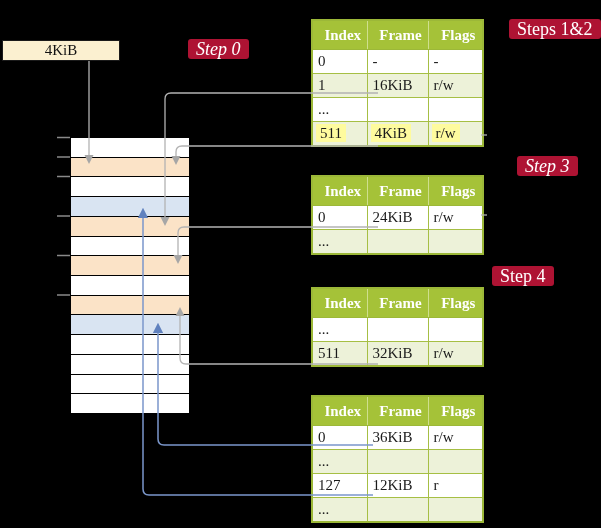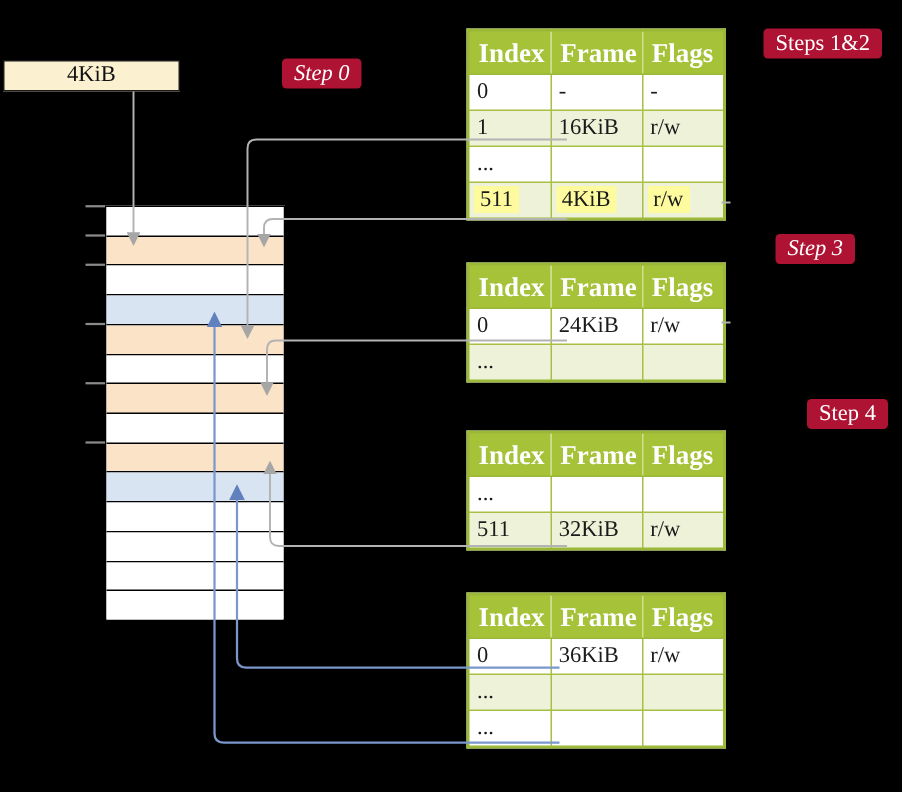--- a/index.html
+++ b/index.html
@@ -9,27 +9,27 @@
   }
   
   .vbox{
     position:absolute;left:2px;top:40px;width:116px;height:19px;
     background:#fbf0d0;border:1px solid #1a1a1a;
     color:#111;font-size:15px;line-height:19px;text-align:center;
   }
   
   .step-label{
     position:absolute;background:#ae1333;color:#fff;
-    font-size:15px;line-height:18px;padding:1px 8px;border-radius:3px;
+    font-size:18px;line-height:18px;padding:1px 8px;border-radius:3px;
     white-space:nowrap;
   }
   #lbl-step0{left:188px;top:39px;font-style:italic;}
   #lbl-steps12{left:509px;top:19px;}
   #lbl-step3{left:517px;top:156px;font-style:italic;}
-  #lbl-step4{left:538px;top:266px;}
+  #lbl-step4{left:492px;top:266px;}
   
   .strip{
     position:absolute;left:70px;top:137px;width:120px;height:277px;
     border:1px solid #000;background:#fff;
     display:flex;flex-direction:column;box-sizing:border-box;
   }
   .strip-row{flex:1 1 0;border-bottom:1px solid #000;}
   .strip-row:last-child{border-bottom:none;}
   .strip-row[data-kind="empty"]{background:#ffffff;}
   .strip-row[data-kind="pagetable"]{background:#fbe3c7;}
@@ -37,22 +37,22 @@
   
   table.ptable{
     position:absolute;border-collapse:collapse;table-layout:fixed;width:171px;
     border:2px solid #9cb838;background:#fff;
   }
   #table1{left:311px;top:19px;}
   #table2{left:311px;top:175px;}
   #table3{left:311px;top:287px;}
   #table4{left:311px;top:395px;}
   .ptable th{
-    background:#a5c238;color:#fff;font-weight:bold;font-size:18px;
-    height:28px;text-align:left;padding:0 0 0 6px;
+    background:#a5c238;color:#fff;font-weight:bold;font-size:15px;
+    height:28px;text-align:center;padding:0 0 0 6px;
     border-left:1px solid #cfdf8e;border-bottom:1px solid #9cb838;
   }
   .ptable th:first-child{border-left:none;}
   .ptable td{
     height:23px;font-size:15px;color:#1a1a1a;
     padding:0 0 0 5px;border:1px solid #a6bf44;vertical-align:middle;
     white-space:nowrap;
   }
   .ptable tbody tr:nth-child(even) td{background:#edf2d9;}
   .ptable td .hl{background:#fefb9e;padding:1px 4px;margin-left:-2px;}
@@ -197,20 +197,25 @@
     <tbody>
       <tr>
         <td><span>0</span></td>
         <td><span>36KiB</span></td>
         <td><span>r/w</span></td>
       </tr>
       <tr>
         <td><span>...</span></td>
         <td><span></span></td>
         <td><span></span></td>
+      </tr>
+      <tr>
+        <td><span>127</span></td>
+        <td><span>12KiB</span></td>
+        <td><span>r</span></td>
       </tr>
       <tr>
         <td><span>...</span></td>
         <td><span></span></td>
         <td><span></span></td>
       </tr>
     </tbody>
   </table>
 
   <svg class="overlay" width="601" height="528" viewBox="0 0 601 528">

